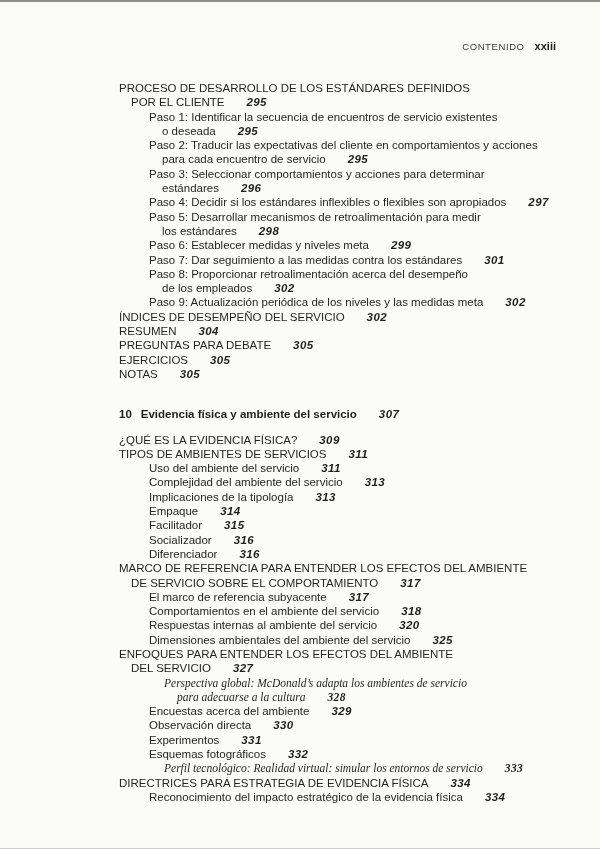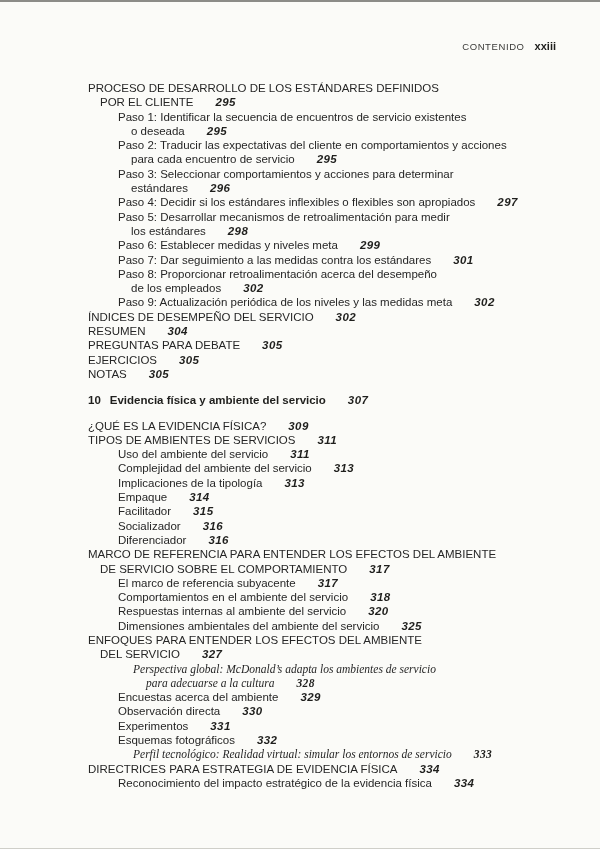--- a/index.html
+++ b/index.html
@@ -31,33 +31,34 @@
     margin-left: 8px;
   }
   .roman-folio {
     font-size: 11px;
     font-weight: bold;
     color: #1d1d1b;
   }
   .toc {
     padding-top: 81px;
     padding-right: 28px;
+    padding-left: 31px;
   }
   .toc-entry {
     font-size: 11.5px;
     line-height: 14.3px;
     color: #262626;
   }
   .lv-section { padding-left: 100px; text-indent: -12px; }
   .lv-sub     { padding-left: 131px; text-indent: -13px; }
   .lv-feature { padding-left: 146px; text-indent: -13px; font-style: italic; font-family: Liberation Serif, serif; }
   .lv-chapter {
     padding-left: 88px; text-indent: 0;
     font-weight: bold;
-    margin-top: 12px; margin-bottom: 11px;
+    margin-top: 26px; margin-bottom: 11px;
     color: #1f1f1d;
   }
   .ch-num { margin-right: 9px; }
   .pagenum {
     font-weight: bold;
     font-style: italic;
     margin-left: 22px;
     letter-spacing: 0.4px;
     color: #1f1f1d;
   }

